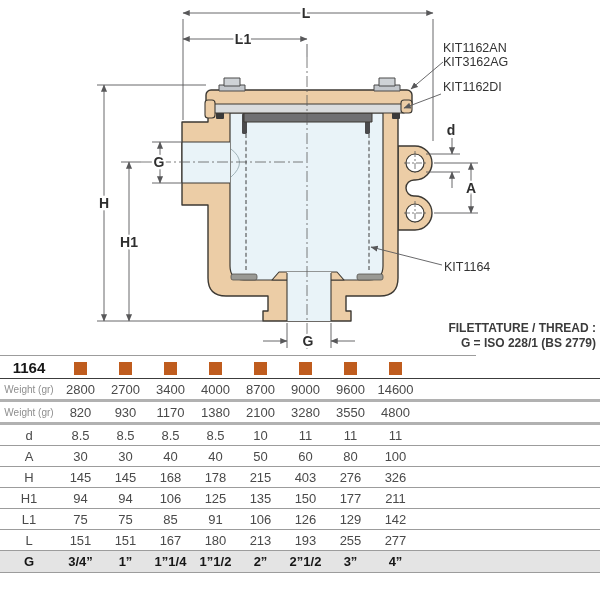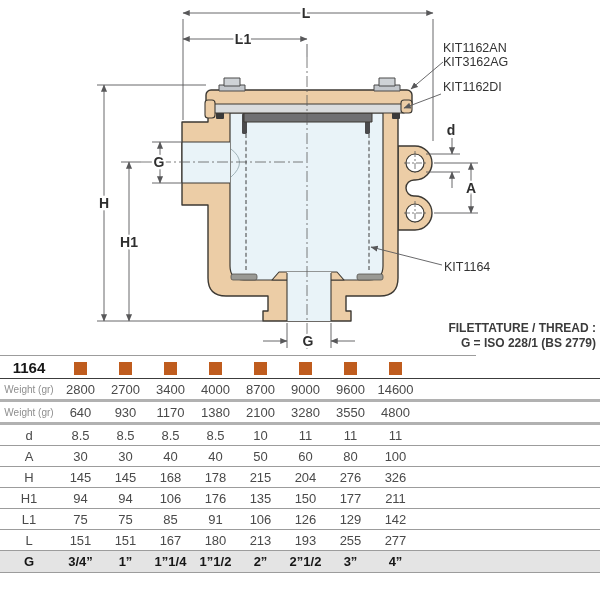--- a/index.html
+++ b/index.html
@@ -181,21 +181,21 @@
     <td>9600</td>
     <td>14600</td>
     <td></td>
   </tr>
   <tr class="bar">
             <td colspan="10"></td>
           </tr>
 
   <tr class="wt">
     <td class="wlabel">Weight (gr)</td>
-    <td>640</td>
+    <td>820</td>
     <td>930</td>
     <td>1170</td>
     <td>1380</td>
     <td>2100</td>
     <td>3280</td>
     <td>3550</td>
     <td>4800</td>
     <td></td>
   </tr>
   <tr class="bar">
@@ -226,31 +226,31 @@
     <td>100</td>
     <td></td>
   </tr>
   <tr class="dim">
     <td class="dlabel">H</td>
     <td>145</td>
     <td>145</td>
     <td>168</td>
     <td>178</td>
     <td>215</td>
-    <td>204</td>
+    <td>403</td>
     <td>276</td>
     <td>326</td>
     <td></td>
   </tr>
   <tr class="dim">
     <td class="dlabel">H1</td>
     <td>94</td>
     <td>94</td>
     <td>106</td>
-    <td>176</td>
+    <td>125</td>
     <td>135</td>
     <td>150</td>
     <td>177</td>
     <td>211</td>
     <td></td>
   </tr>
   <tr class="dim">
     <td class="dlabel">L1</td>
     <td>75</td>
     <td>75</td>

